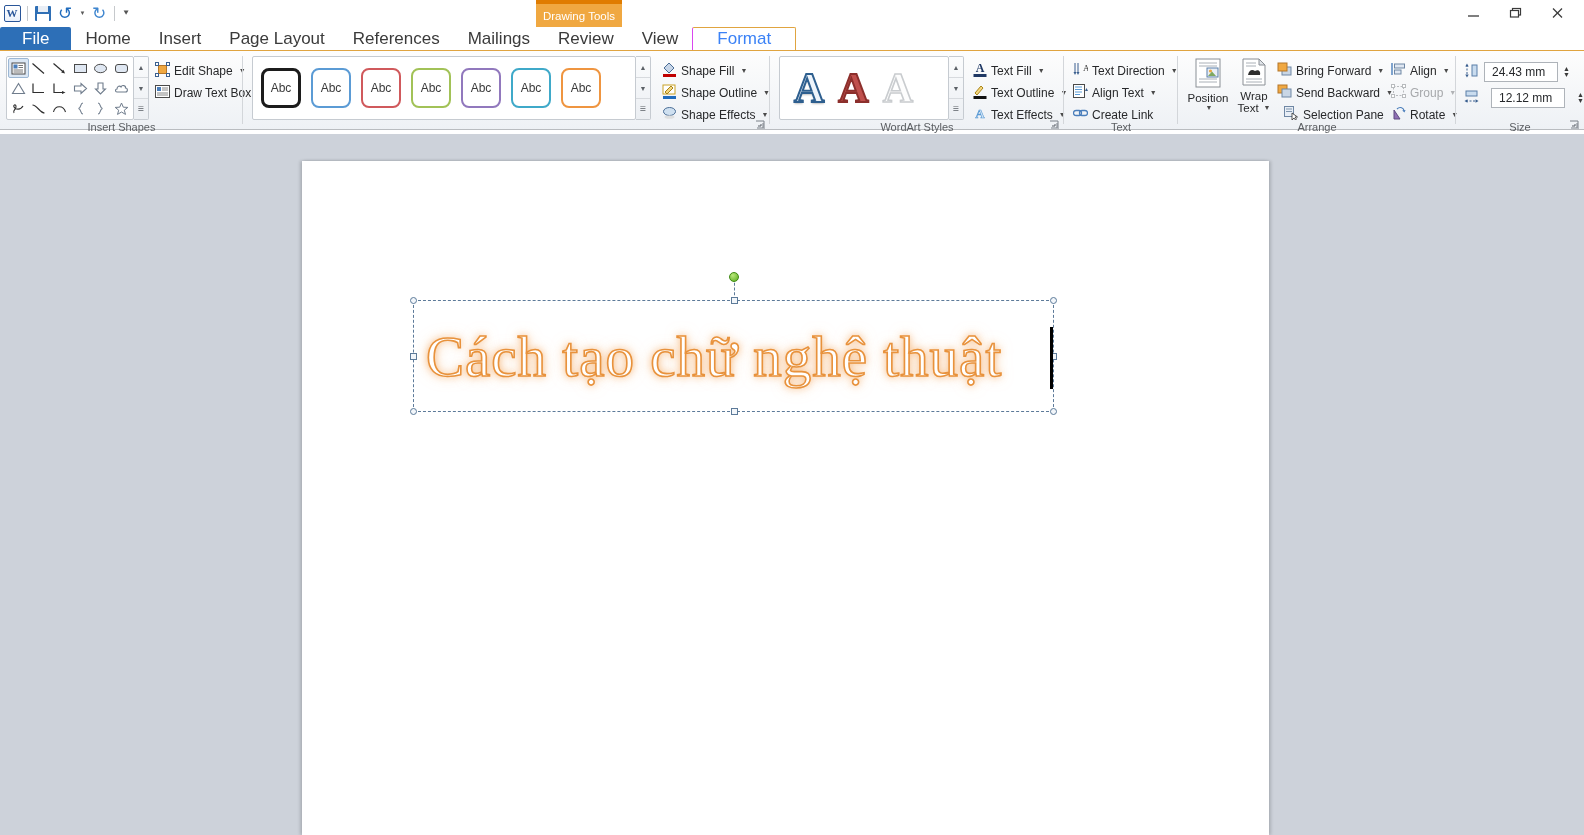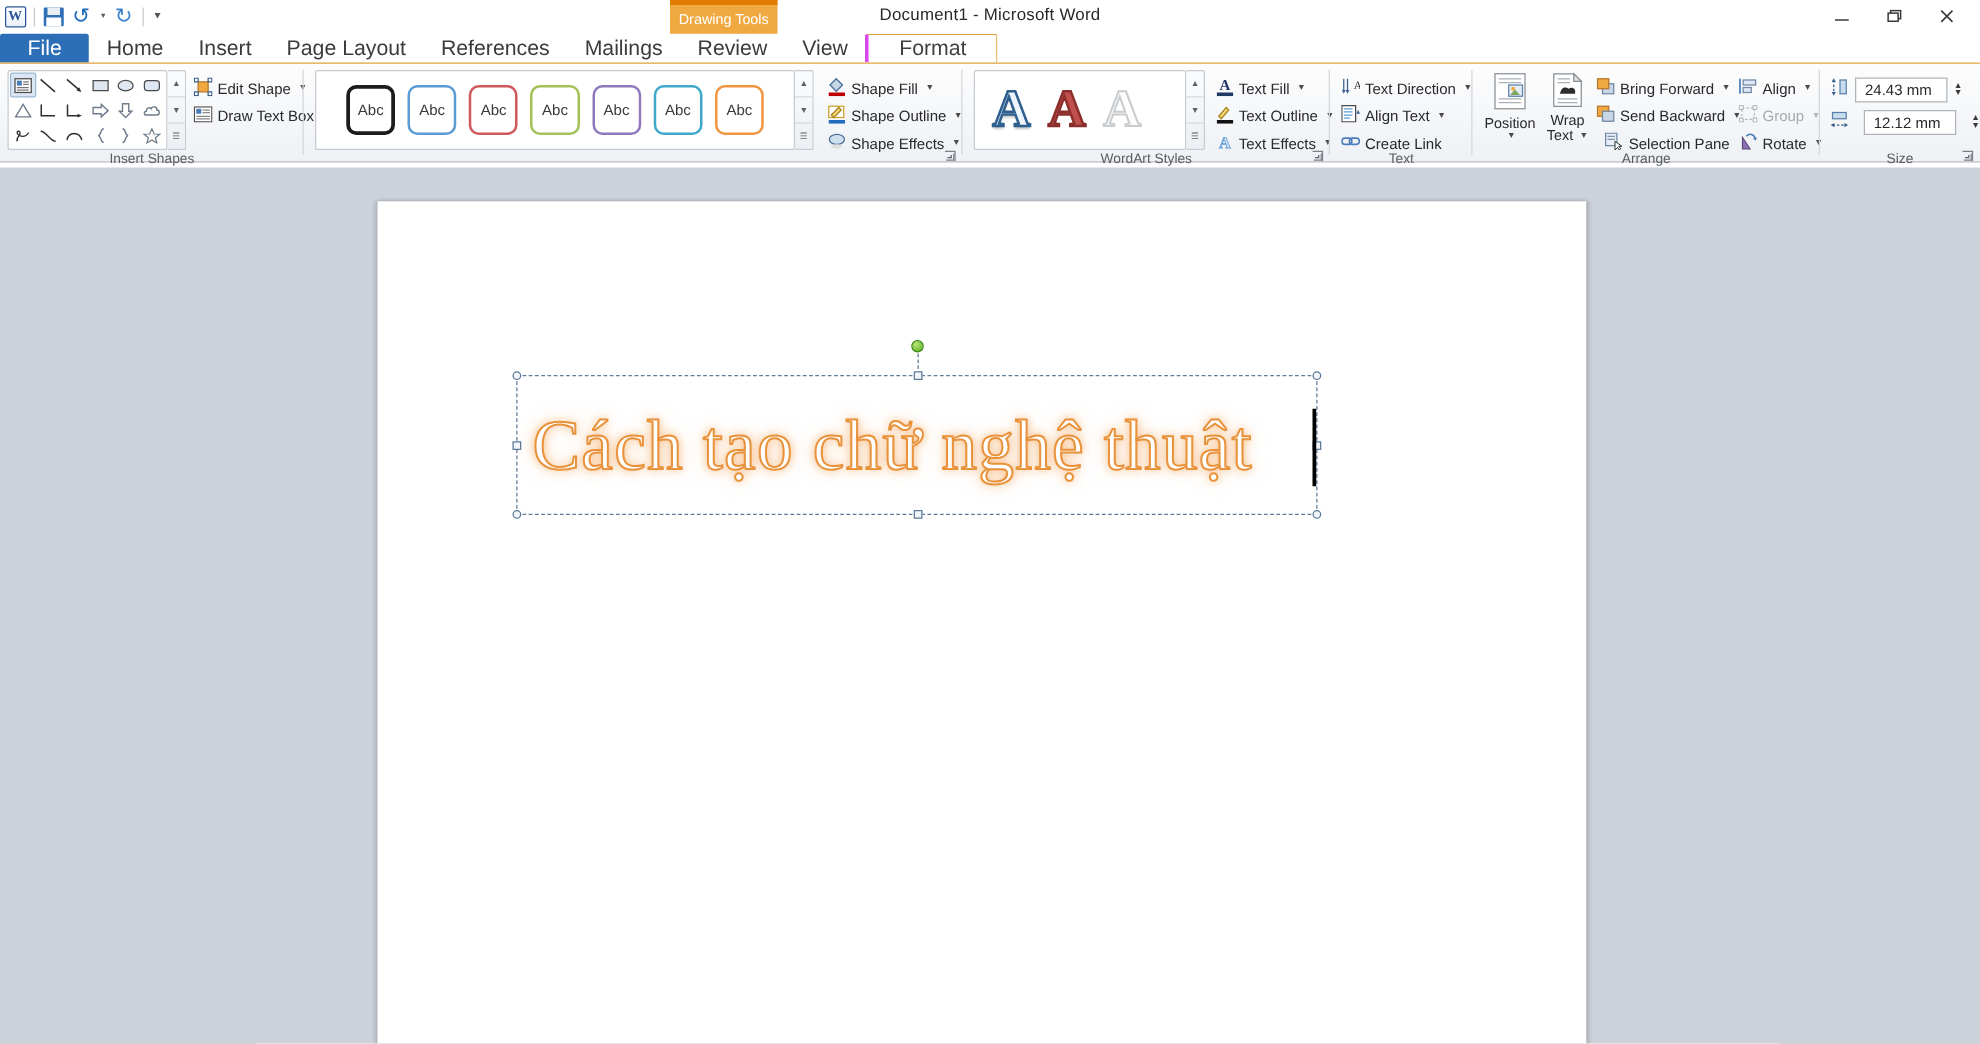--- a/index.html
+++ b/index.html
@@ -51,22 +51,22 @@
   .tabs { position: absolute; left: 0; top: 0; display: flex; align-items: flex-end; height: 23px; }
   .tab {
     height: 23px; padding: 0 14px; display: flex; align-items: center;
     font-size: 17px; color: #3b3b3b; cursor: pointer; position: relative; white-space: nowrap;
   }
   .tab.file {
     background: #2d6fb7; color: #ffffff; padding: 0 22px;
     border-radius: 2px 2px 0 0; height: 23px;
   }
   .tab.active-ctx {
-    background: #ffffff; color: #404040;
-    border-left: 3px solid #d946ef; border-right: 1px solid #e0a440; border-top: 1px solid #e0a440;
+    background: #ffffff; color: #3b82f6;
+    border-left: 1px solid #d946ef; border-right: 1px solid #e0a440; border-top: 1px solid #e0a440;
     border-radius: 2px 2px 0 0;
   }
   
   .ctx-banner {
     position: absolute; left: 536px; top: 0px; width: 86px; height: 27px;
     background: #f0a841;
     display: flex; align-items: center; justify-content: center;
     font-size: 11.5px; color: #ffffff;
     border-top: 4px solid #e07c00;
   }
@@ -127,21 +127,21 @@
   .gal-scroll div {
     flex: 1; display: flex; align-items: center; justify-content: center;
     font-size: 7px; color: #5c6167; cursor: pointer; border-bottom: 1px solid #d7dade;
   }
   .gal-scroll div:last-child { border-bottom: none; }
 
   
   .style-gallery {
     position: absolute; top: 5px; height: 64px;
     background: #ffffff; border: 1px solid #c6cbd1; border-radius: 2px;
-    display: flex; align-items: center; gap: 10px; padding: 0 24px;
+    display: flex; align-items: center; gap: 10px; padding: 0 8px;
   }
   .abc-sw {
     width: 40px; height: 40px; border-radius: 8px; background: #ffffff;
     display: flex; align-items: center; justify-content: center;
     font-size: 12px; color: #3a3a3a; cursor: pointer;
   }
   
   .wa-gallery {
     position: absolute; top: 5px; height: 64px;
     background: #ffffff; border: 1px solid #c6cbd1; border-radius: 2px;
@@ -232,21 +232,20 @@
       </div>
       <div class="qat-btn">
         <span class="redo-ico">↻</span>
       </div>
       <div class="qat-sep"></div>
       <div class="qat-btn" style="width:12px">
         <span class="qat-more">⯆</span>
       </div>
     </div>
 
-    <div class="wintitle">Document1  -  Microsoft Word</div>
 
     <div class="winbtns">
       <div class="winbtn">
         <svg width="13" height="11" viewBox="0 0 13 11">
             <line x1="1" y1="8" x2="12" y2="8" stroke="#3a3a3a" stroke-width="1.3"></line>
           </svg>
       </div>
       <div class="winbtn">
         <svg width="13" height="12" viewBox="0 0 13 12">
           <rect x="3.5" y="1.5" width="8" height="6.5" fill="none" stroke="#3a3a3a" stroke-width="1.2"></rect>

